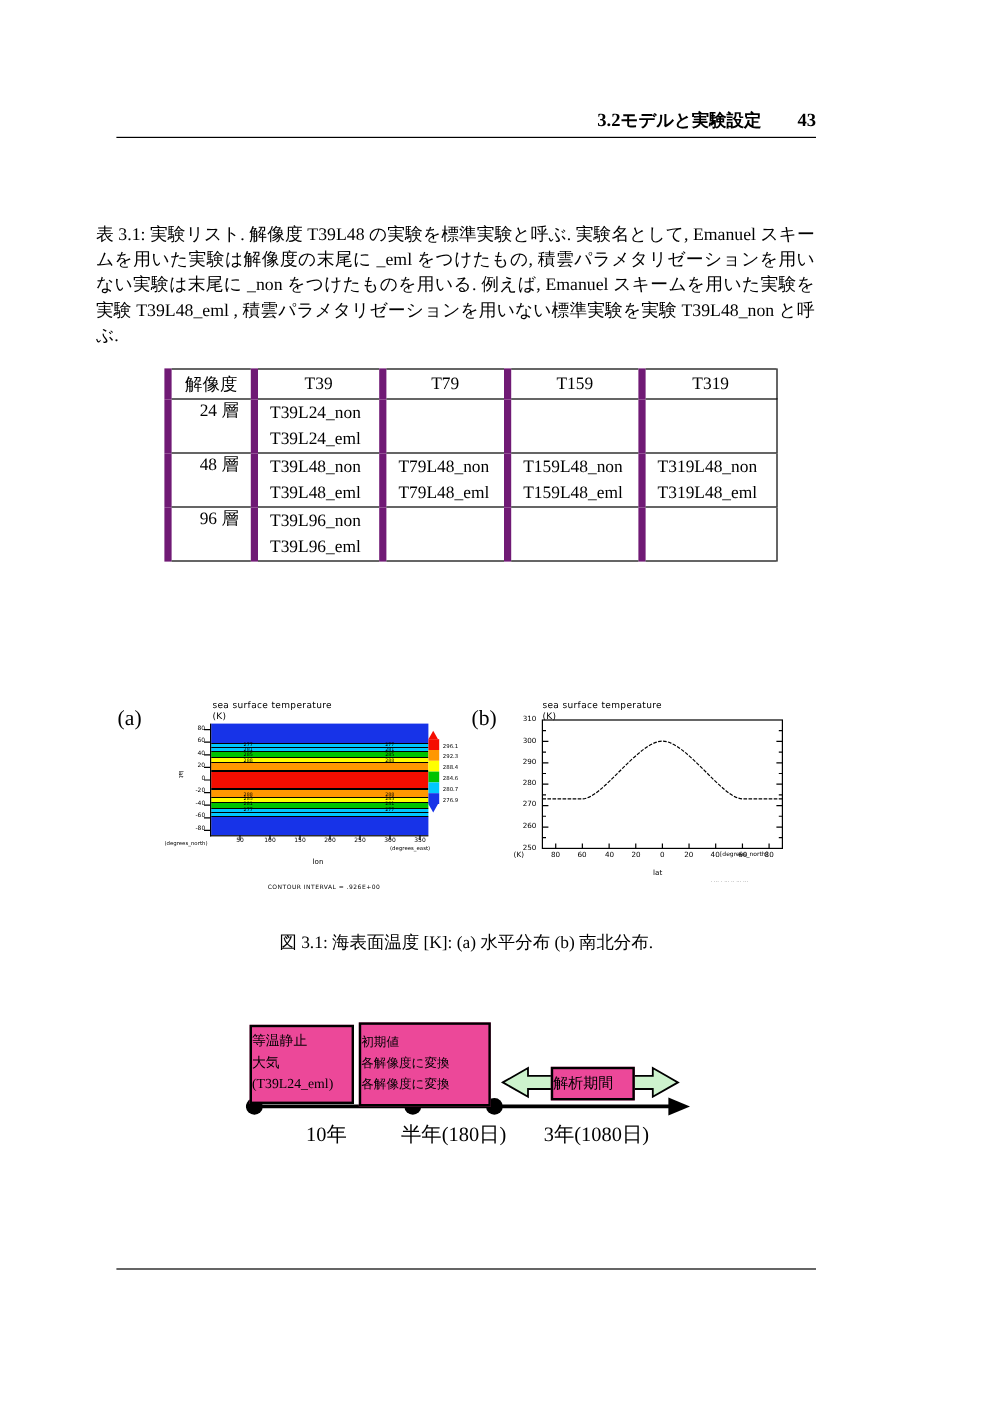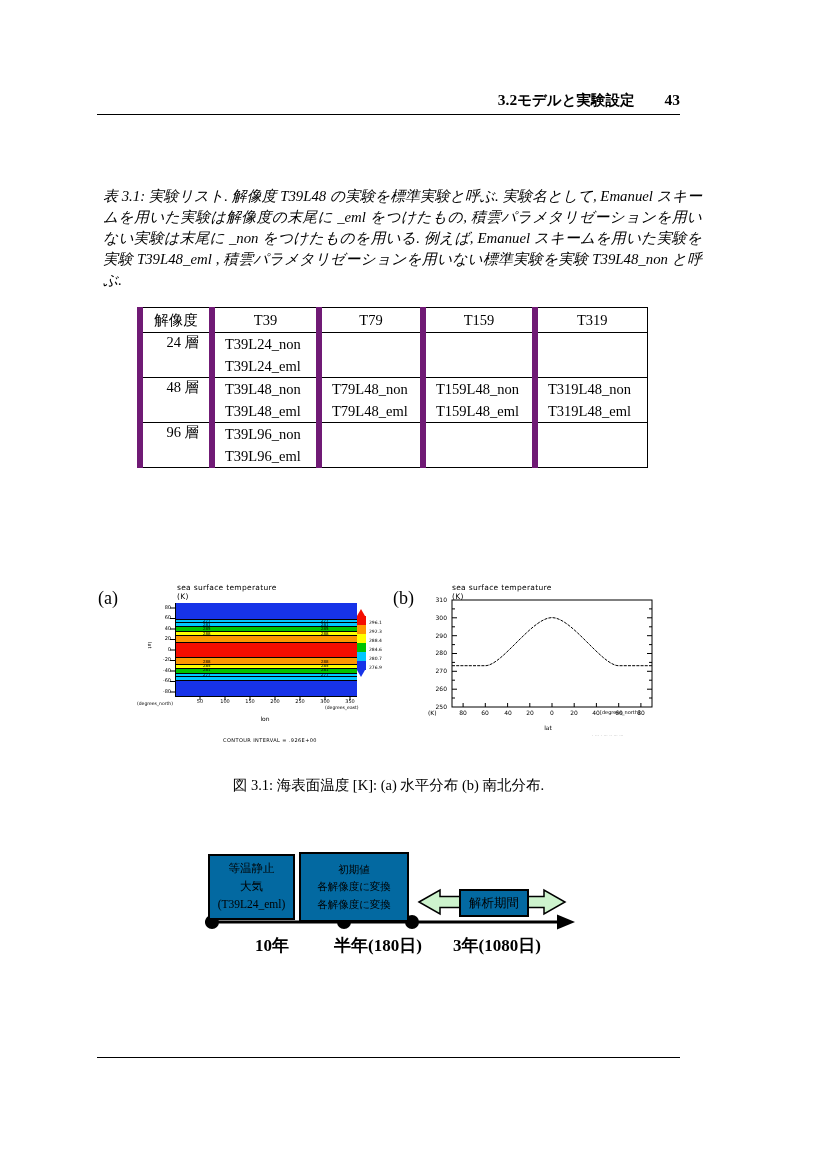--- a/index.html
+++ b/index.html
@@ -3,21 +3,21 @@
 <meta charset="utf-8">
 <style>
   html,body{margin:0;padding:0;background:#fff;}
   .page{position:relative;width:826px;height:1169px;background:#fff;overflow:hidden;
         font-family:"Liberation Serif","DejaVu Serif",serif;color:#000;}
   .abs{position:absolute;}
   .rule{position:absolute;height:1px;background:#000;}
   .hdr{position:absolute;left:97px;top:91px;width:583px;text-align:right;font-weight:bold;font-size:15.5px;}
   .hdr .jt{font-family:"DejaVu Sans",sans-serif;font-size:14.5px;margin-left:0;}
   .hdr .pg{margin-left:30px;}
-  .para{position:absolute;left:103px;top:186px;width:599px;font-size:14.8px;line-height:21px;text-align:justify;font-style:italic;}
+  .para{position:absolute;left:80px;top:186px;width:599px;font-size:14.8px;line-height:21px;text-align:justify;}
   table.exp{position:absolute;left:137px;top:307px;border-collapse:collapse;border:1px solid #000;font-size:14.5px;}
   .exp th,.exp td{border-left:6px solid #701a75;border-right:1px solid #000;padding:0 10px;height:22px;font-weight:normal;white-space:nowrap;}
   .exp thead th{border-bottom:1px solid #000;text-align:center;height:24px;}
   .exp tr.gfirst td{border-top:1px solid #000;}
   .exp td.rowlabel{text-align:right;vertical-align:top;}
   .t4{font-family:"DejaVu Sans",sans-serif;font-size:4.5px;line-height:1;}
   .t5{font-family:"DejaVu Sans",sans-serif;font-size:5px;line-height:1;}
   .t6{font-family:"DejaVu Sans",sans-serif;font-size:6px;line-height:1;}
   .t7{font-family:"DejaVu Sans",sans-serif;font-size:7.5px;line-height:1;letter-spacing:.3px;}
   .rt{text-align:right;}
@@ -27,23 +27,23 @@
       #1733e8 0 16px,#000 16px 17px,#00c8ff 17px 19.5px,#000 19.5px 20.5px,#00c8ff 20.5px 23px,#000 23px 24px,
       #00c300 24px 28px,#000 28px 29px,#ffff00 29px 32px,#000 32px 33px,#ff9700 33px 39px,#000 39px 40px,
       #f50d00 40px 54px,#000 54px 55px,#ff9700 55px 61px,#000 61px 62px,#ffff00 62px 65px,#000 65px 66px,
       #00c300 66px 70px,#000 70px 71px,#00c8ff 71px 73.5px,#000 73.5px 74.5px,#00c8ff 74.5px 77px,#000 77px 78px,
       #1733e8 78px 93px);}
   .cl{position:absolute;display:flex;flex-direction:column;gap:.6px;font-family:"DejaVu Sans",sans-serif;font-size:4px;line-height:3.6px;}
   .cbar{position:absolute;left:357px;top:616px;width:9px;height:54px;display:flex;flex-direction:column;}
   .cbar div{width:9px;height:9px;}
   .tri{position:absolute;width:0;height:0;}
   .caption{position:absolute;left:97px;width:583px;text-align:center;font-size:14.5px;}
-  .gbox{position:absolute;background:#0369a1;border:2px solid #000;display:flex;flex-direction:column;
-        justify-content:center;align-items:center;text-align:center;}
-  .seg{position:absolute;font-size:17px;transform:translateX(-50%);white-space:nowrap;font-weight:bold;}
+  .gbox{position:absolute;background:#ec4899;border:2px solid #000;display:flex;flex-direction:column;
+        justify-content:center;align-items:flex-start;text-align:center;}
+  .seg{position:absolute;font-size:17px;transform:translateX(-50%);white-space:nowrap;}
 </style>
 </head>
 <body>
 
 <div class="page">
 
   <div class="hdr">
     <span>3.2</span><span class="jt">モデルと実験設定</span><span class="pg">43</span>
   </div>
   <div class="rule" style="left:97px;top:114px;width:583px;"></div>

